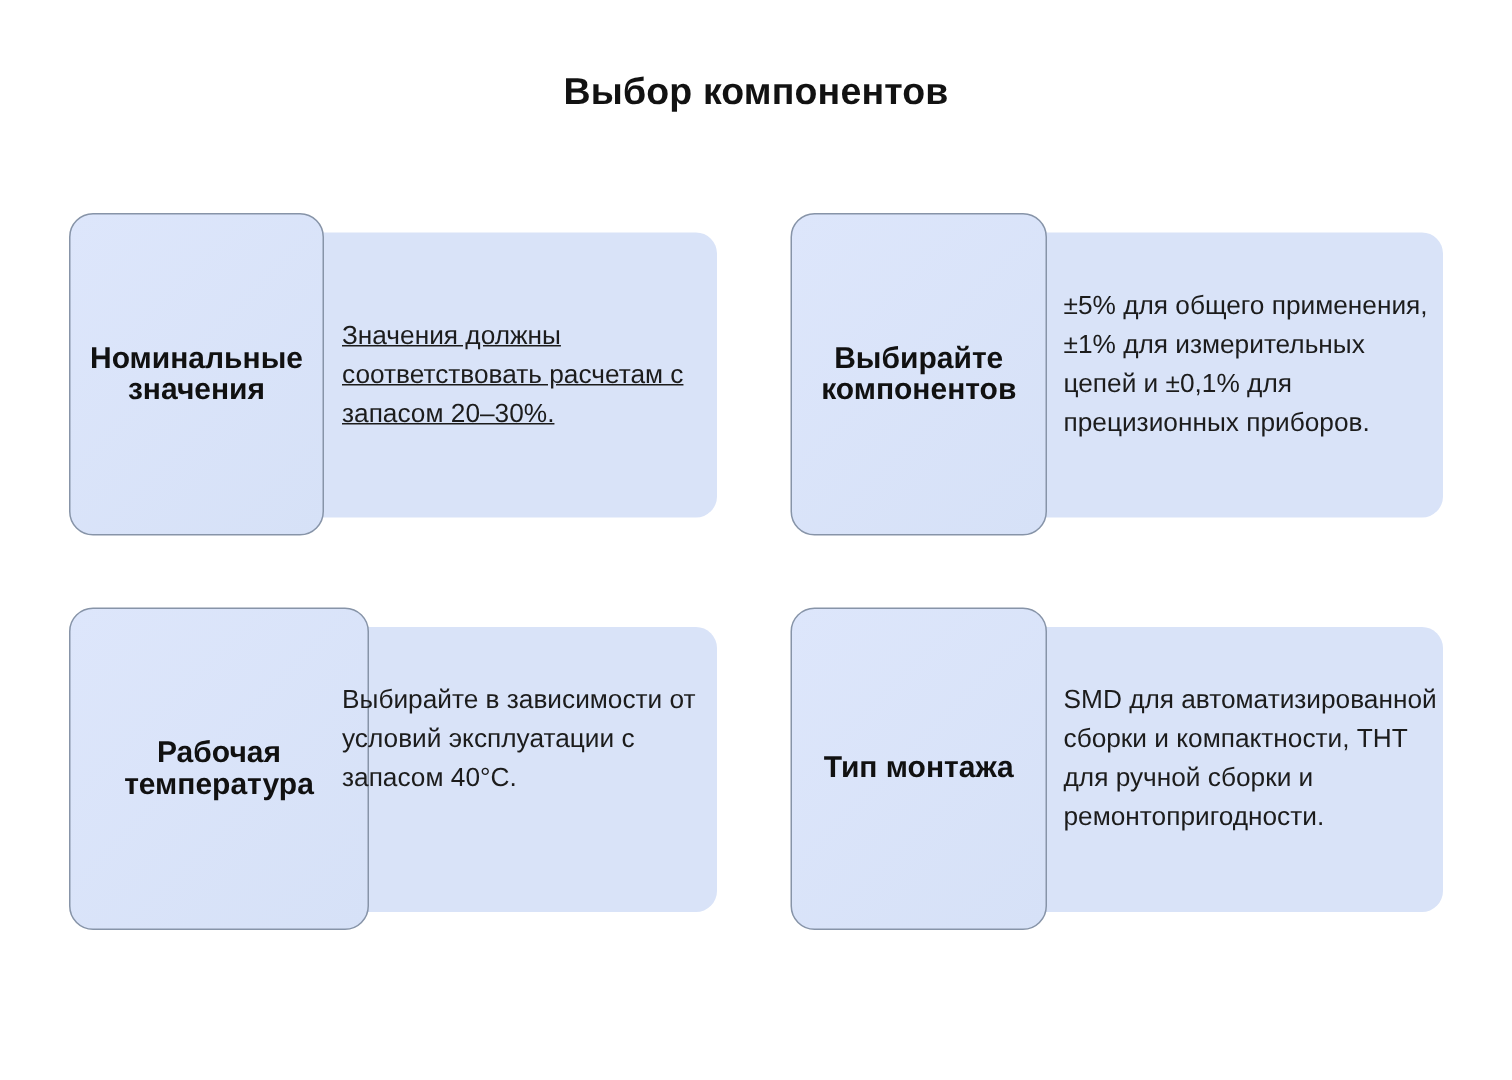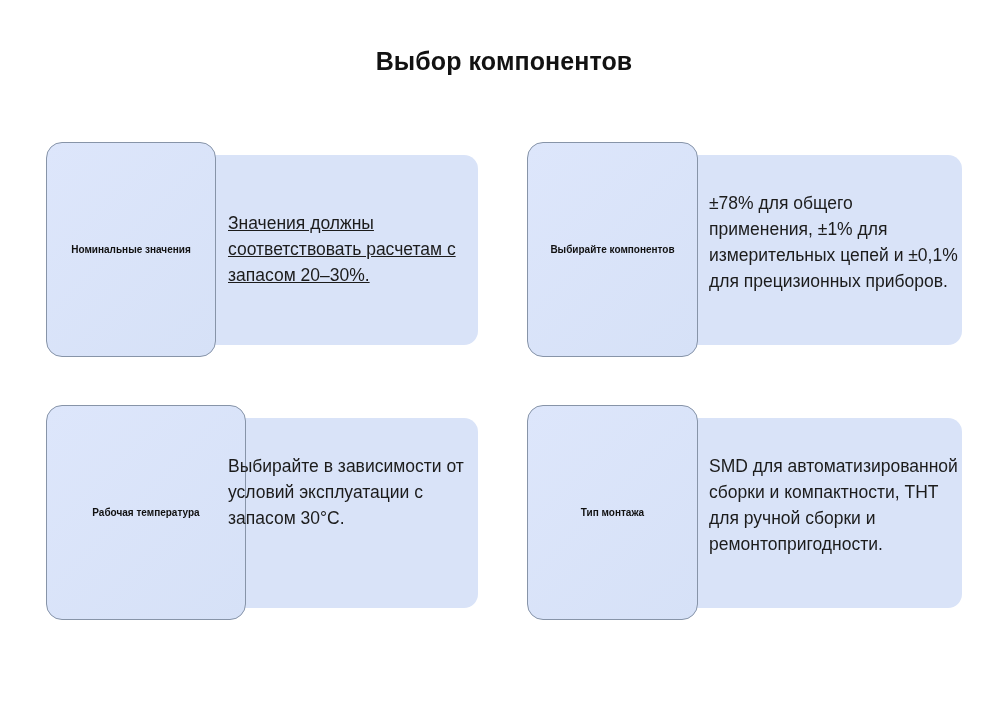--- a/index.html
+++ b/index.html
@@ -56,21 +56,21 @@
     border: 1px solid #8794a8;
     border-radius: 16px;
     box-sizing: border-box;
     display: flex;
     align-items: center;
     justify-content: center;
     text-align: center;
   }
 
   .card .label-text {
-    font-size: 10px;
+    font-size: 20px;
     font-weight: bold;
     line-height: 21px;
     color: #111111;
     padding: 0 20px;
   }
 
   .card .panel-text {
     position: absolute;
     font-size: 17.5px;
     line-height: 26px;
@@ -111,29 +111,29 @@
       <span class="label-text">Номинальные значения</span>
     </div>
     <div class="panel-text">Значения должны соответствовать расчетам с запасом 20–30%.</div>
   </div>
 
   <div class="card c1">
     <div class="panel"></div>
     <div class="label-box">
       <span class="label-text">Выбирайте компонентов</span>
     </div>
-    <div class="panel-text">±78% для общего применения, ±1% для измерительных цепей и ±0,1% для прецизионных приборов.</div>
+    <div class="panel-text">±5% для общего применения, ±1% для измерительных цепей и ±0,1% для прецизионных приборов.</div>
   </div>
 
   <div class="card c2">
     <div class="panel"></div>
     <div class="label-box">
       <span class="label-text">Рабочая температура</span>
     </div>
-    <div class="panel-text">Выбирайте в зависимости от условий эксплуатации с запасом 30°C.</div>
+    <div class="panel-text">Выбирайте в зависимости от условий эксплуатации с запасом 40°C.</div>
   </div>
 
   <div class="card c3">
     <div class="panel"></div>
     <div class="label-box">
       <span class="label-text">Тип монтажа</span>
     </div>
     <div class="panel-text">SMD для автоматизированной сборки и компактности, THT для ручной сборки и ремонтопригодности.</div>
   </div>
 

